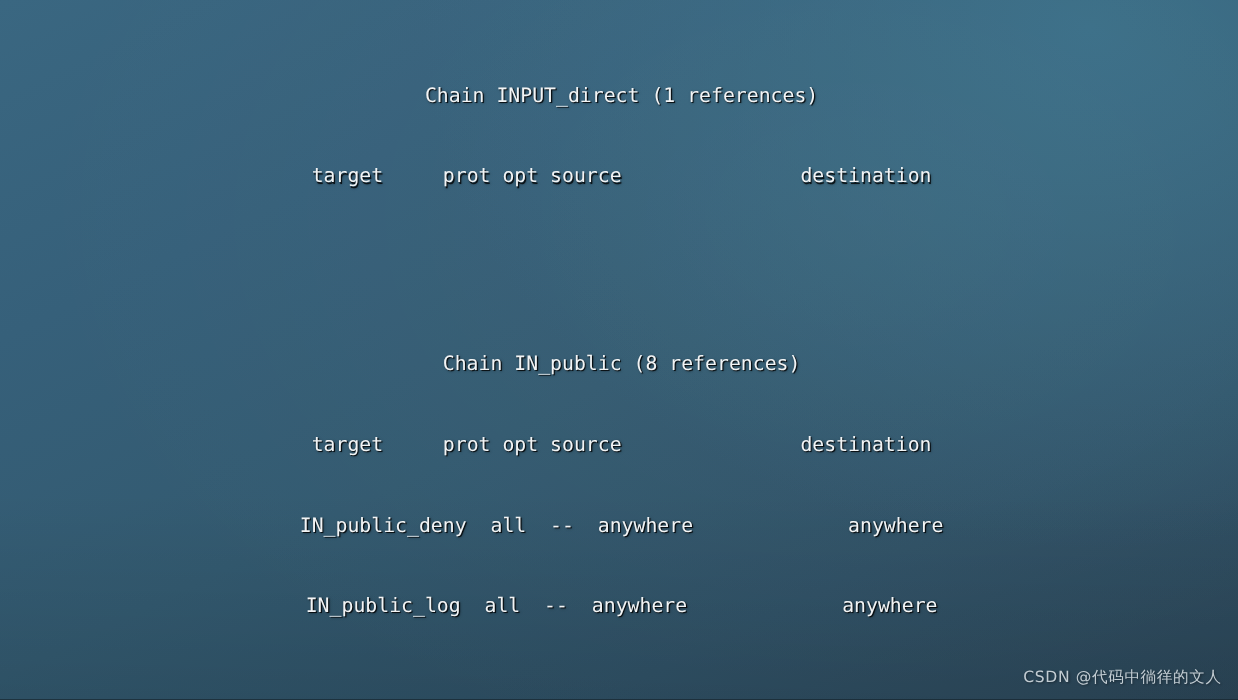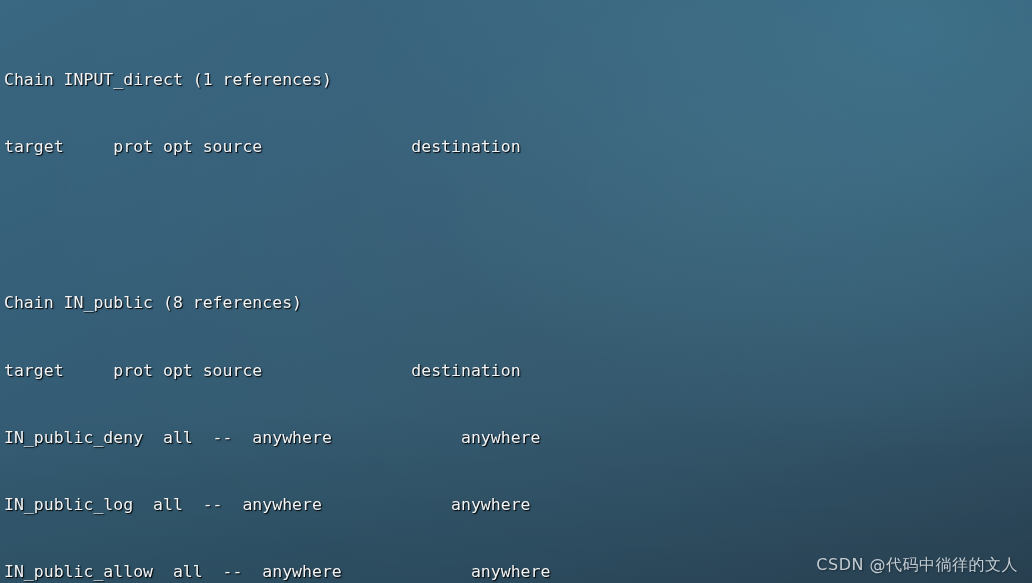--- a/index.html
+++ b/index.html
@@ -15,20 +15,21 @@
     overflow: hidden;
     background-color: #355a6f;
     background-image:
       radial-gradient(ellipse 900px 700px at 88% 4%, #3a6e87 0%, rgba(58,110,135,0) 62%),
       linear-gradient(154deg, #3a6781 0%, #36607a 26%, #335a70 52%, #2f5166 76%, #2b4658 100%);
     font-family: "DejaVu Sans Mono", "Liberation Mono", monospace;
     font-size: 16.5px;
     line-height: 22.35px;
     letter-spacing: 0px;
     color: #f2f4f5;
+    text-align: center;
     -webkit-font-smoothing: antialiased;
   }
   
   #terminal::after {
     content: "";
     position: absolute;
     inset: 0;
     pointer-events: none;
     background:
       radial-gradient(ellipse 1200px 820px at 70% 30%, rgba(255,255,255,0.035) 0%, rgba(255,255,255,0) 60%),
@@ -53,21 +54,21 @@
       1px 1px 0 rgba(0,0,0,0.72),
       1px 1px 2px rgba(0,0,0,0.55);
   }
   .line.blank { color: transparent; }
   #watermark {
     position: absolute;
     right: 14px;
     bottom: 7px;
     z-index: 3;
     font-family: "DejaVu Sans", "Liberation Sans", sans-serif;
-    font-size: 16px;
+    font-size: 13px;
     letter-spacing: 0.5px;
     color: #d3dbe0;
     opacity: 0.90;
     text-shadow: 1px 1px 2px rgba(0,0,0,0.45);
     white-space: pre;
   }
 </style>
 </head>
 <body>
 
@@ -76,21 +77,20 @@
   <div id="screen">
 
     <span class="line">Chain INPUT_direct (1 references)</span>
     <span class="line">target     prot opt source               destination</span>
     <span class="line blank"> </span>
 
     <span class="line">Chain IN_public (8 references)</span>
     <span class="line">target     prot opt source               destination</span>
     <span class="line">IN_public_deny  all  --  anywhere             anywhere</span>
     <span class="line">IN_public_log  all  --  anywhere             anywhere</span>
-    <span class="line">IN_public_allow  all  --  anywhere             anywhere</span>
     
     
 
     
     
     
     
     
     
 

